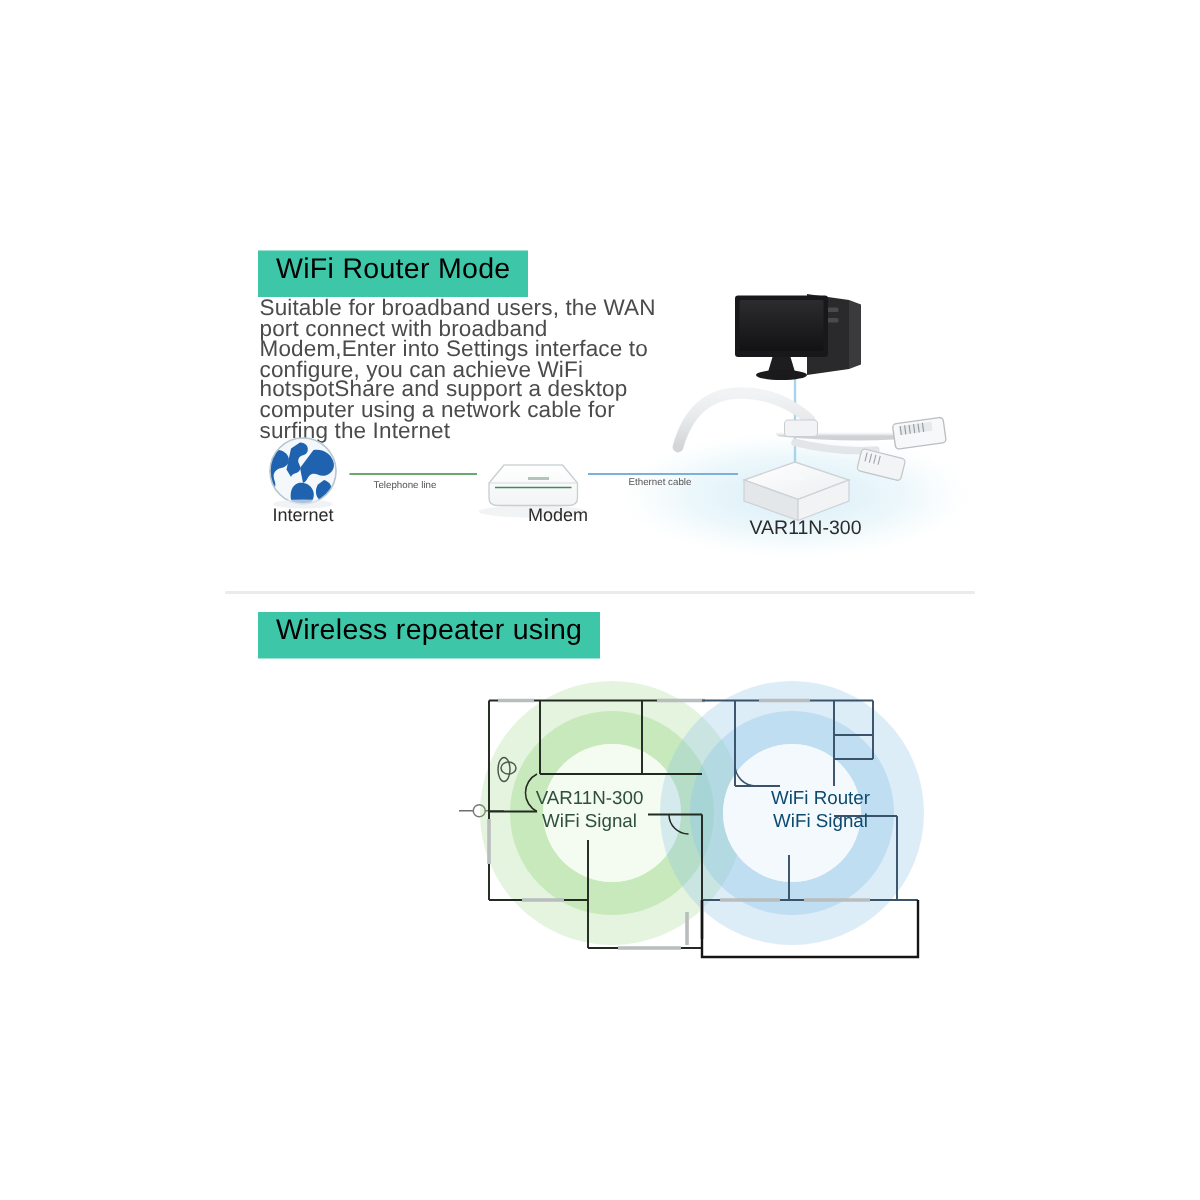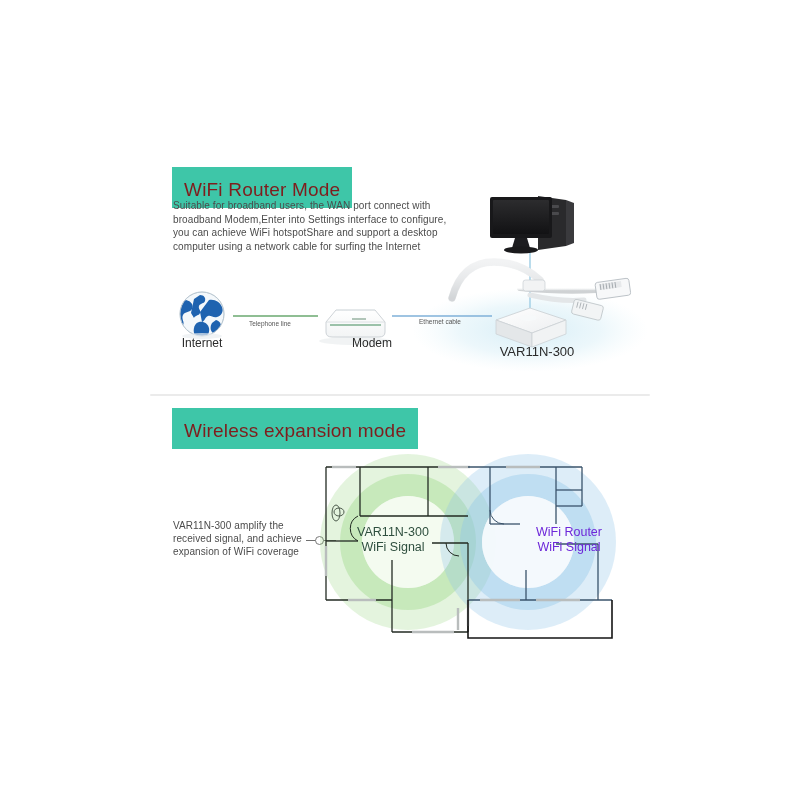--- a/index.html
+++ b/index.html
@@ -14,35 +14,35 @@
     font-family: "Liberation Sans", sans-serif;
     overflow: hidden;
   }
 
   .page { position: absolute; inset: 0; background: #ffffff; }
 
   
   .banner {
     position: absolute;
     background: #3ec6a8;
-    color: #7f1d1d;
+    color: #000000;
     font-size: 19px;
     line-height: 1;
-    padding: 13px 12px 9px 12px;
+    padding: 3px 12px 9px 12px;
     white-space: nowrap;
     letter-spacing: .2px;
   }
   #banner-router { left: 172px; top: 167px; }
   #banner-repeater { left: 172px; top: 408px; }
 
   
   .body-copy {
     position: absolute;
     color: #4b4b4b;
-    font-size: 10px;
+    font-size: 15px;
     line-height: 13.6px;
     letter-spacing: .1px;
   }
   #router-desc { left: 173px; top: 199px; width: 275px; }
 
   #repeater-desc {
     left: 173px; top: 519px; width: 135px;
     font-size: 10px; line-height: 13px;
     color: #4b4b4b;
   }
@@ -99,21 +99,21 @@
   }
 
   .signal-text {
     position: absolute;
     text-align: center;
     font-size: 12.5px;
     line-height: 15px;
     white-space: nowrap;
   }
   #text-green { left: 333px; top: 525px; width: 120px; color: #2f4f3f; }
-  #text-blue  { left: 509px; top: 525px; width: 120px; color: #6d28d9; }
+  #text-blue  { left: 487px; top: 525px; width: 120px; color: #0c4a6e; }
 </style>
 </head>
 <body>
 
 <div class="page">
 
   <div class="banner" id="banner-router">WiFi Router Mode</div>
 
   <div class="body-copy" id="router-desc">Suitable for broadband users, the WAN port connect with broadband Modem,Enter into Settings interface to configure, you can achieve WiFi hotspotShare and support a desktop computer using a network cable for surfing the Internet</div>
 
@@ -229,23 +229,22 @@
 
   <div class="node-label" id="label-internet">Internet</div>
   <div class="node-label" id="label-modem">Modem</div>
   <div class="node-label" id="label-var">VAR11N-300</div>
 
   <div class="wire-label" id="label-telephone">Telephone line</div>
   <div class="wire-label" id="label-ethernet">Ethernet cable</div>
 
   <div class="divider"></div>
 
-  <div class="banner" id="banner-repeater">Wireless expansion mode</div>
-
-  <div class="body-copy" id="repeater-desc">VAR11N-300 amplify the received signal, and achieve expansion of WiFi coverage</div>
+  <div class="banner" id="banner-repeater">Wireless repeater using</div>
+
 
   <div class="callout-line"></div>
   <div class="callout-dot"></div>
 
   <svg class="floorplan" viewBox="0 0 330 195">
 
     <g>
       <circle cx="88" cy="92" r="88" fill="#86cf6a" opacity="0.22"></circle>
       <circle cx="88" cy="92" r="68" fill="#86cf6a" opacity="0.30"></circle>
       <circle cx="88" cy="92" r="46" fill="#ffffff" opacity="0.92"></circle>

